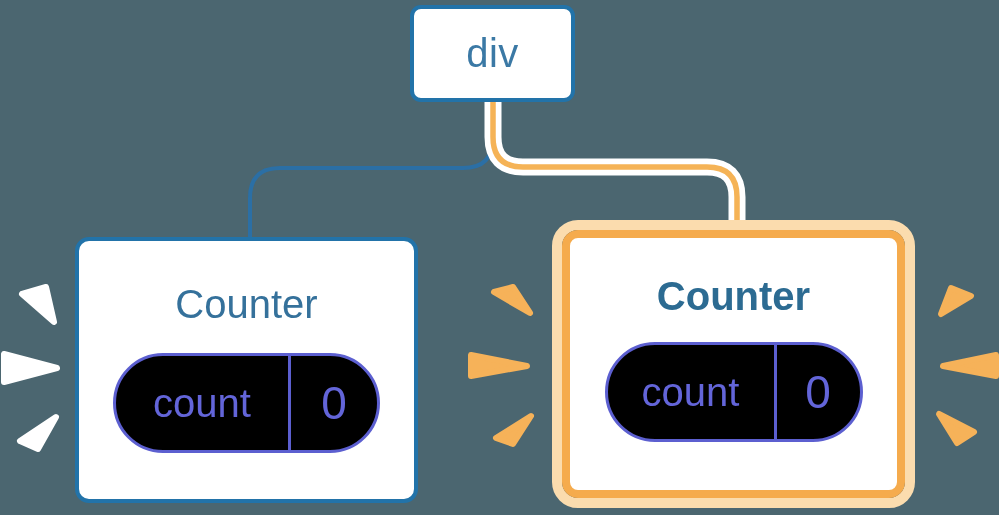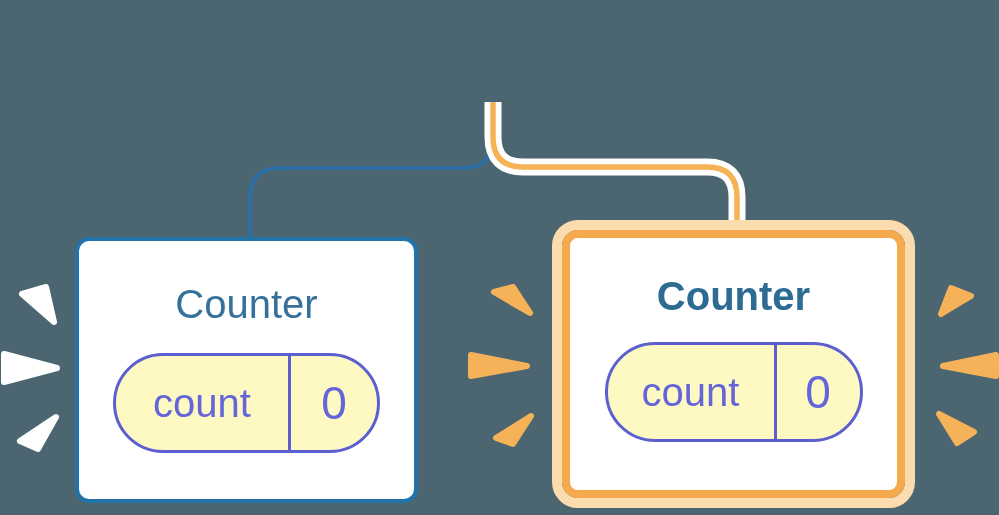--- a/index.html
+++ b/index.html
@@ -52,21 +52,21 @@
   }
   .counter-card-hl-inner .card-title{
     margin-top:38px;font-size:40px;line-height:40px;color:var(--title-blue-bold);
     font-weight:700;
   }
 
   
   .state-pill{
     box-sizing:border-box;height:100px;margin-top:29px;
     border:3px solid var(--pill-purple);border-radius:50px;
-    display:flex;align-items:stretch;background:#fef9c3;
+    display:flex;align-items:stretch;background:#000000;
   }
   .counter-card .state-pill{width:267px;}
   .counter-card-hl-inner .state-pill{width:258px;margin-top:26px;}
   .state-pill .key-cell{
     flex:1;display:flex;align-items:center;justify-content:center;
     font-size:40px;color:var(--pill-text-purple);
   }
   .state-pill .pill-divider{width:3px;background:var(--pill-purple);}
   .state-pill .value-cell{
     width:86px;display:flex;align-items:center;justify-content:center;
@@ -105,20 +105,23 @@
       <polygon class="spark-orange" points="496,438 513,444 531,416"></polygon>
     </g>
 
     <g>
       <polygon class="spark-orange" points="951,288 971,296 941,314"></polygon>
       <polygon class="spark-orange" points="996,355 996,376 943,366"></polygon>
       <polygon class="spark-orange" points="957,443 974,432 939,414"></polygon>
     </g>
   </svg>
 
+  <div class="div-node">
+    <span class="label">div</span>
+  </div>
 
   <div class="counter-card">
     <div class="card-title">Counter</div>
     <div class="state-pill">
       <div class="key-cell">count</div>
       <div class="pill-divider"></div>
       <div class="value-cell">0</div>
     </div>
   </div>
 

